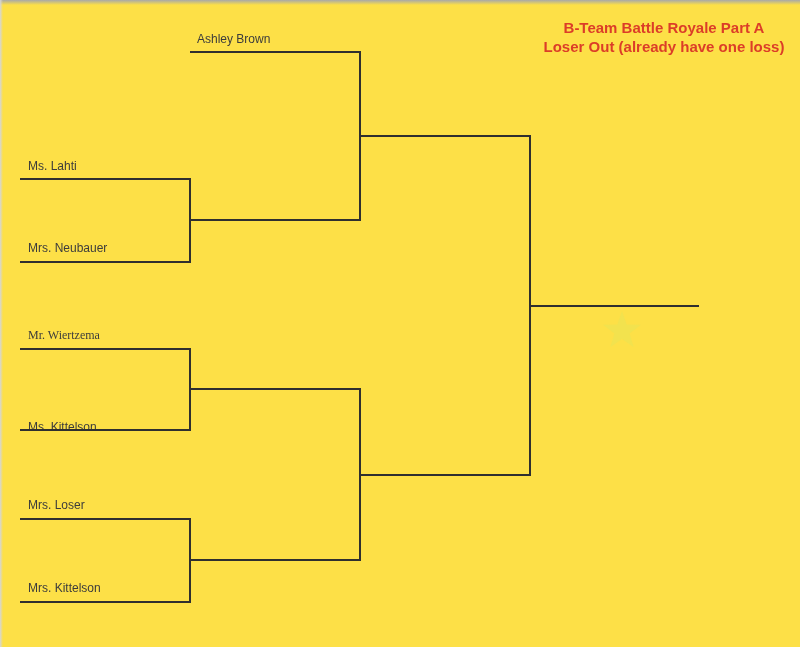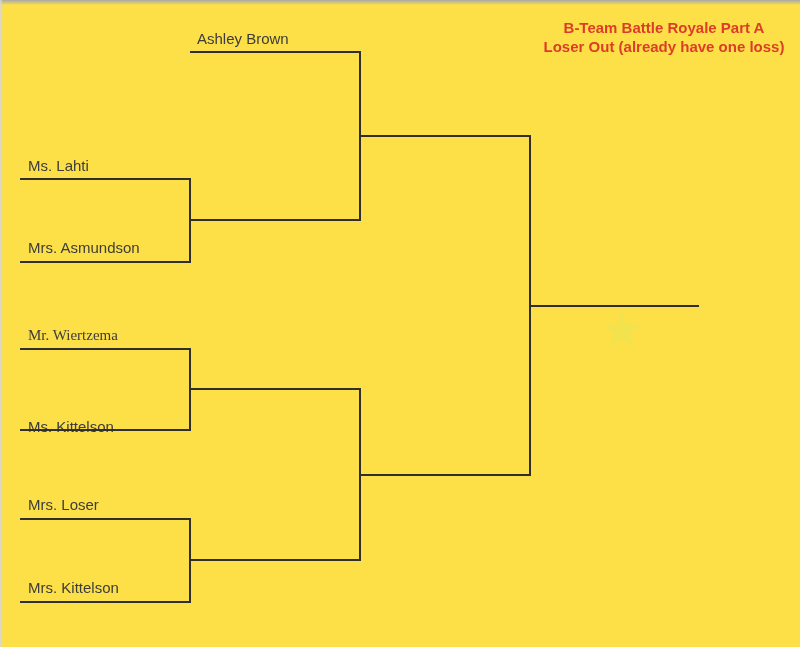--- a/index.html
+++ b/index.html
@@ -33,21 +33,21 @@
     top: 18px;
     width: 320px;
     text-align: center;
     color: #dc3d28;
     font-weight: bold;
     font-size: 15px;
     line-height: 19px;
   }
   .pname {
     position: absolute;
-    font-size: 15px;
+    font-size: 12px;
     color: #3c3c3c;
     white-space: nowrap;
     line-height: 16px;
   }
   .hline, .vline {
     position: absolute;
     background: #2f2f2f;
   }
   .hline { height: 2px; }
   .vline { width: 2px; }
@@ -67,21 +67,21 @@
   <div class="edge-top"></div>
   <div class="edge-left"></div>
 
   <div class="title">
     <div>B-Team Battle Royale Part A</div>
     <div>Loser Out (already have one loss)</div>
   </div>
 
   <span class="pname" style="left:197px; top:31px;">Ashley Brown</span>
   <span class="pname" style="left:28px;  top:158px;text-align:right;">Ms. Lahti</span>
-  <span class="pname" style="left:28px;  top:240px;">Mrs. Asmundson</span>
+  <span class="pname" style="left:28px;  top:240px;">Mrs. Neubauer</span>
   <span class="pname" style="left:28px;  top:327px;font-family:Liberation Serif, serif;">Mr. Wiertzema</span>
   <span class="pname" style="left:28px;  top:408px;margin-top:11px;">Ms. Kittelson</span>
   <span class="pname" style="left:28px;  top:497px;">Mrs. Loser</span>
   <span class="pname" style="left:28px;  top:580px;">Mrs. Kittelson</span>
 
   <div class="hline" style="left:190px; top:51px;  width:171px;"></div>
 
   <div class="hline" style="left:20px;  top:178px; width:171px;"></div>
   <div class="hline" style="left:20px;  top:261px; width:171px;"></div>
   <div class="vline" style="left:189px; top:178px; height:85px;"></div>

